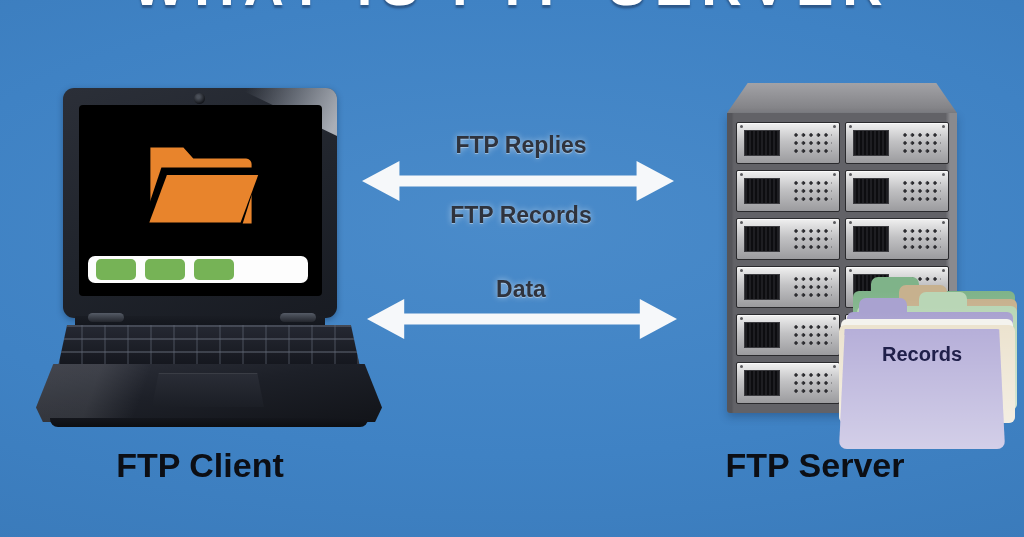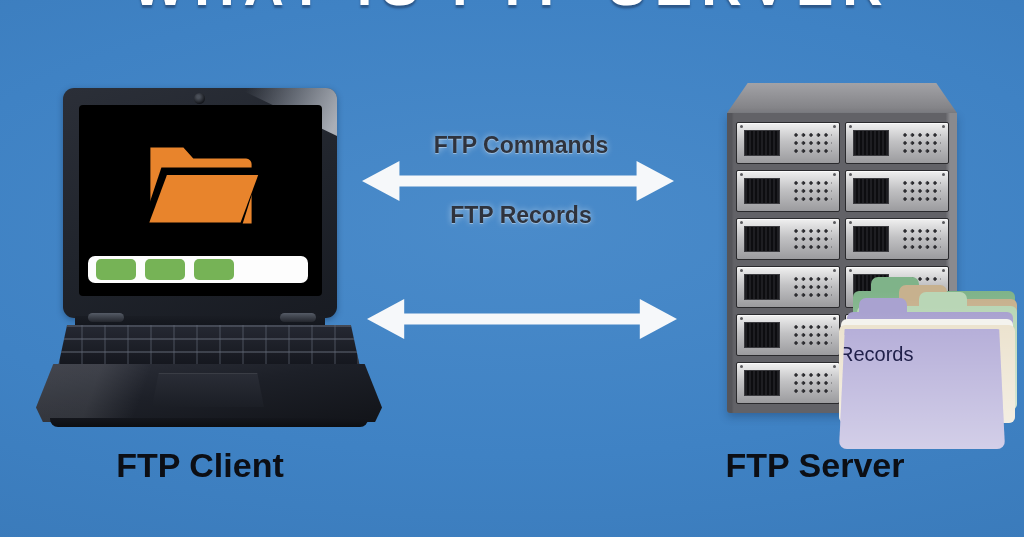--- a/index.html
+++ b/index.html
@@ -123,22 +123,22 @@
   .f1{left:20px;top:12px;width:162px;height:110px;} .f1 .tab{left:18px;}
   .f2{left:28px;top:20px;width:156px;height:106px;} .f2 .tab{left:38px;}
   .f3{left:24px;top:27px;width:160px;height:104px;} .f3 .tab{left:62px;}
   .f4{left:14px;top:33px;width:166px;height:102px;} .f4 .tab{left:12px;}
   .f5{left:8px;top:40px;width:172px;height:100px;}
   .f6{left:6px;top:46px;width:176px;height:98px;}
   .front-folder{left:6px;top:50px;width:166px;height:120px;
     clip-path:polygon(3.5% 0,96.5% 0,100% 100%,0 100%);border-radius:8px;}
   .front-folder .tab{left:0px;width:54px;height:20px;border-radius:8px 8px 0 0;}
   .records-label{
-    position:absolute;left:0;right:0;top:14px;text-align:left;z-index:2;
-    font-weight:normal;font-size:20px;color:#20204a;
+    position:absolute;left:0;right:0;top:14px;text-align:center;z-index:2;
+    font-weight:bold;font-size:20px;color:#20204a;
   }
   
   .caption{
     position:absolute;width:260px;text-align:center;
     font-weight:bold;font-size:34px;color:#0c0e14;
   }
 </style>
 </head>
 <body>
 
@@ -164,24 +164,25 @@
     </div>
     <div class="hinge"></div>
     <div class="hinge-btn left"></div>
     <div class="hinge-btn right"></div>
     <div class="kbd"></div>
     <div class="base"></div>
     <div class="touchpad"></div>
     <div class="base-lip"></div>
   </div>
 
-  <div class="conn-label" style="top:132px;">FTP Commands</div>
+  <div class="conn-label" style="top:132px;">FTP Replies</div>
   <div class="arrow" style="left:362px;top:161px;width:312px;"></div>
   <div class="conn-label" style="top:202px;">FTP Records</div>
 
+  <div class="conn-label" style="top:276px;">Data</div>
   <div class="arrow" style="left:367px;top:299px;width:310px;"></div>
 
   <div class="server">
     <div class="srv-top"></div>
     <div class="srv-body">
       <div class="srv-grid">
           <div class="srv-unit">
             <div class="srv-screen"></div>
             <div class="srv-dots"></div>
           </div>

